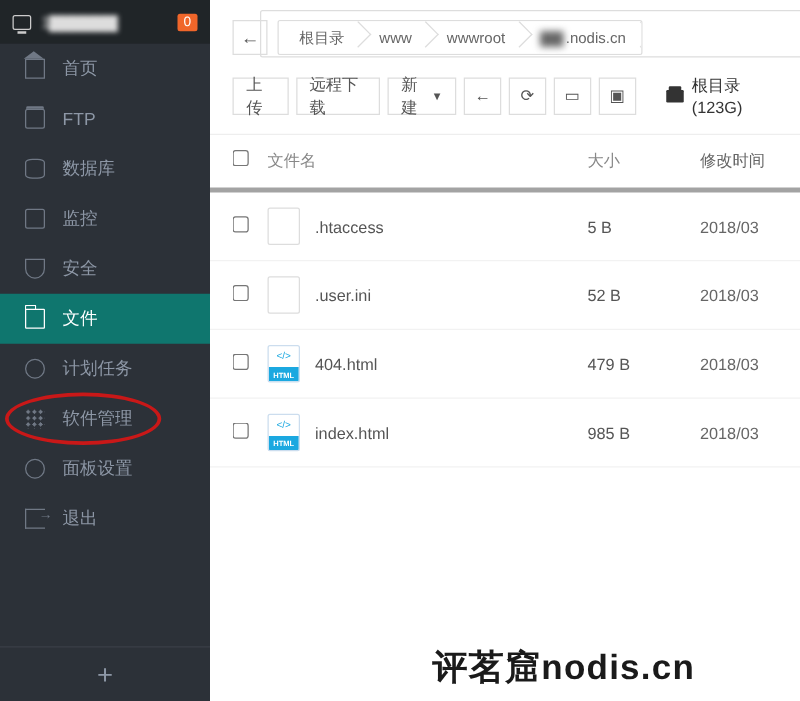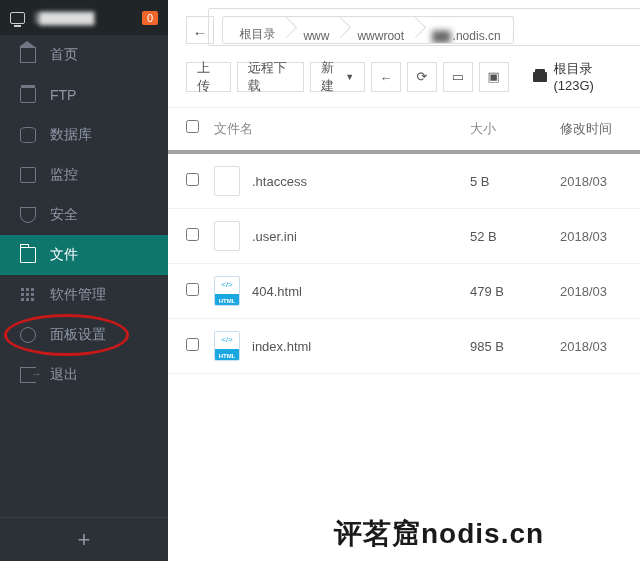--- a/index.html
+++ b/index.html
@@ -15,21 +15,21 @@
 .sb-item .ico{width:16px;height:16px;margin-right:14px;display:inline-block;opacity:.7}
 .sb-item.active .ico{opacity:1}
 .sb-add{position:absolute;bottom:0;width:168px;height:44px;display:flex;align-items:center;justify-content:center;color:#8d97a6;font-size:22px;border-top:1px solid #3a3f47;cursor:pointer}
 .main{margin-left:168px;height:561px;background:#fff;position:relative}
 .breadcrumb-wrap{padding:16px 18px 10px;position:relative}
 .annot{position:absolute;border:3px solid #c91818;border-radius:50%;pointer-events:none}
 .annot.bc{top:8px;left:40px;width:520px;height:38px}
 .annot.file{top:314px;left:4px;width:125px;height:42px}
 .bc-back{width:28px;height:28px;border:1px solid #ddd;display:inline-flex;align-items:center;justify-content:center;cursor:pointer;vertical-align:middle;margin-right:4px;font-size:15px;color:#555}
 .bc{display:inline-flex;vertical-align:middle;height:28px;border:1px solid #ddd;border-radius:2px;overflow:hidden;font-size:12px;color:#666}
-.bc .seg{padding:0 12px 0 16px;display:flex;align-items:flex-end;position:relative;cursor:pointer;background:#fff}
+.bc .seg{padding:0 12px 0 16px;display:flex;align-items:center;position:relative;cursor:pointer;background:#fff}
 .bc .seg:after{content:"";position:absolute;right:-7px;top:3px;width:14px;height:14px;border-top:1px solid #ddd;border-right:1px solid #ddd;transform:rotate(45deg);background:#fff;z-index:1}
 .bc .seg span{z-index:2}
 .bc .seg .blur{filter:blur(3px);margin-right:2px}
 .toolbar{padding:6px 18px 14px;border-bottom:1px solid #eee;display:flex;align-items:center;gap:6px;font-size:13px;color:#555}
 .tbtn{height:30px;border:1px solid #ddd;background:#fff;padding:0 10px;display:inline-flex;align-items:center;cursor:pointer;font-size:13px;color:#555}
 .tbtn .caret{margin-left:3px;font-size:9px}
 .tbtn.icon{width:34px;justify-content:center;padding:0}
 .disk{margin-left:18px;display:flex;align-items:center;gap:6px;color:#333;font-size:13px}
 .disk .hdd{width:17px;height:10px;background:#333;border-radius:1px;position:relative}
 .disk .hdd:before{content:"";position:absolute;top:-3px;left:2px;right:2px;height:3px;background:#333;border-radius:1px 1px 0 0}
@@ -38,21 +38,21 @@
 .trow{display:flex;padding:12px 18px;border-bottom:1px solid #f2f2f2;align-items:center}
 .cb{width:28px}
 .cb input{cursor:pointer}
 .fname{flex:1;display:flex;align-items:center;gap:12px}
 .fico{width:26px;height:30px;border:1px solid #ddd;border-radius:2px;background:#fff;position:relative}
 .fico.html{border:none;background:linear-gradient(#fff 60%,#1ba8e0 60%);border:1px solid #cde}
 .fico.html:after{content:"HTML";position:absolute;bottom:1px;left:0;right:0;font-size:6px;color:#fff;text-align:center;font-weight:bold}
 .fico.html:before{content:"</>";position:absolute;top:3px;left:0;right:0;font-size:8px;color:#1ba8e0;text-align:center}
 .fsize{width:90px}
 .ftime{width:62px;text-align:left;color:#666}
-.watermark{position:absolute;bottom:8px;left:166px;font-size:28px;font-weight:bold;color:#1a1a1a;letter-spacing:1px}
+.watermark{position:absolute;bottom:8px;left:178px;font-size:28px;font-weight:bold;color:#1a1a1a;letter-spacing:1px}
 
 .i-home{border:1.5px solid currentColor;width:13px;height:10px;position:relative}
 .i-home:before{content:"";position:absolute;top:-7px;left:-2px;border-left:8px solid transparent;border-right:8px solid transparent;border-bottom:6px solid currentColor}
 .i-grid{width:14px;height:14px;background:repeating-linear-gradient(currentColor 0 2px,transparent 2px 5px),repeating-linear-gradient(90deg,currentColor 0 2px,transparent 2px 5px)}
 .i-stack{width:14px;height:12px;border:1.5px solid currentColor;border-radius:2px;box-shadow:0 -3px 0 -1px currentColor}
 .i-db{width:12px;height:14px;border:1.5px solid currentColor;border-radius:6px/3px}
 .i-mon{width:14px;height:11px;border:1.5px solid currentColor;border-radius:2px}
 .i-shield{width:12px;height:14px;border:1.5px solid currentColor;border-radius:0 0 50% 50%}
 .i-folder{width:15px;height:11px;border:1.5px solid currentColor;border-radius:1px;position:relative}
 .i-folder:before{content:"";position:absolute;top:-4px;left:-1px;width:7px;height:3px;border:1.5px solid currentColor;border-bottom:none;border-radius:1px 1px 0 0}
@@ -89,20 +89,24 @@
     </div>
   <div class="sb-item">
       <span class="ico i-shield"></span>
       <span>安全</span>
     </div>
   <div class="sb-item active">
       <span class="ico i-folder"></span>
       <span>文件</span>
     </div>
   <div class="sb-item">
+      <span class="ico i-clock"></span>
+      <span>计划任务</span>
+    </div>
+  <div class="sb-item">
       <span class="ico i-apps"></span>
       <span>软件管理</span>
     </div>
   <div class="sb-item">
       <span class="ico i-gear"></span>
       <span>面板设置</span>
     </div>
   <div class="sb-item">
       <span class="ico i-exit"></span>
       <span>退出</span>

